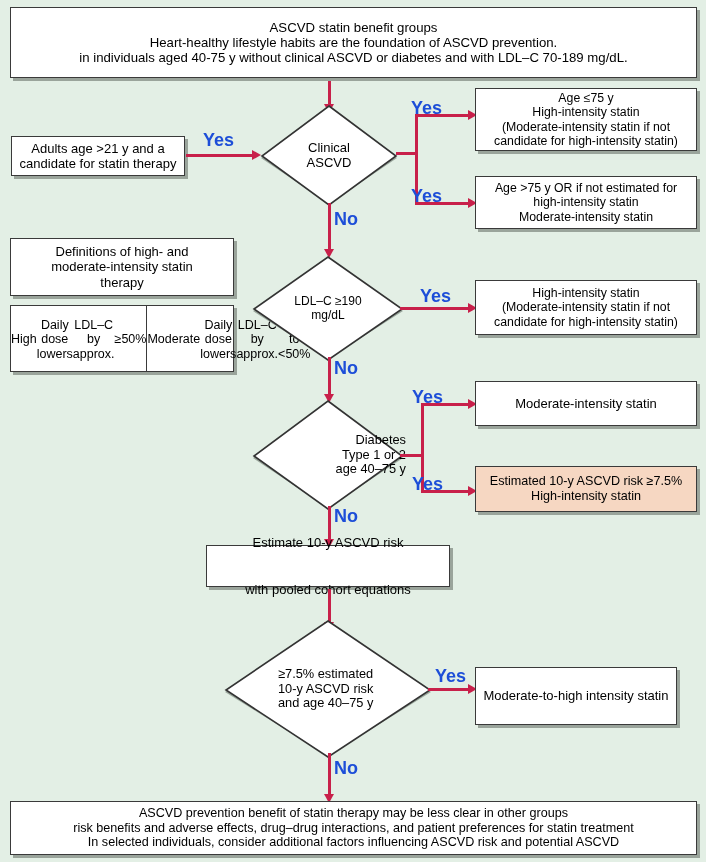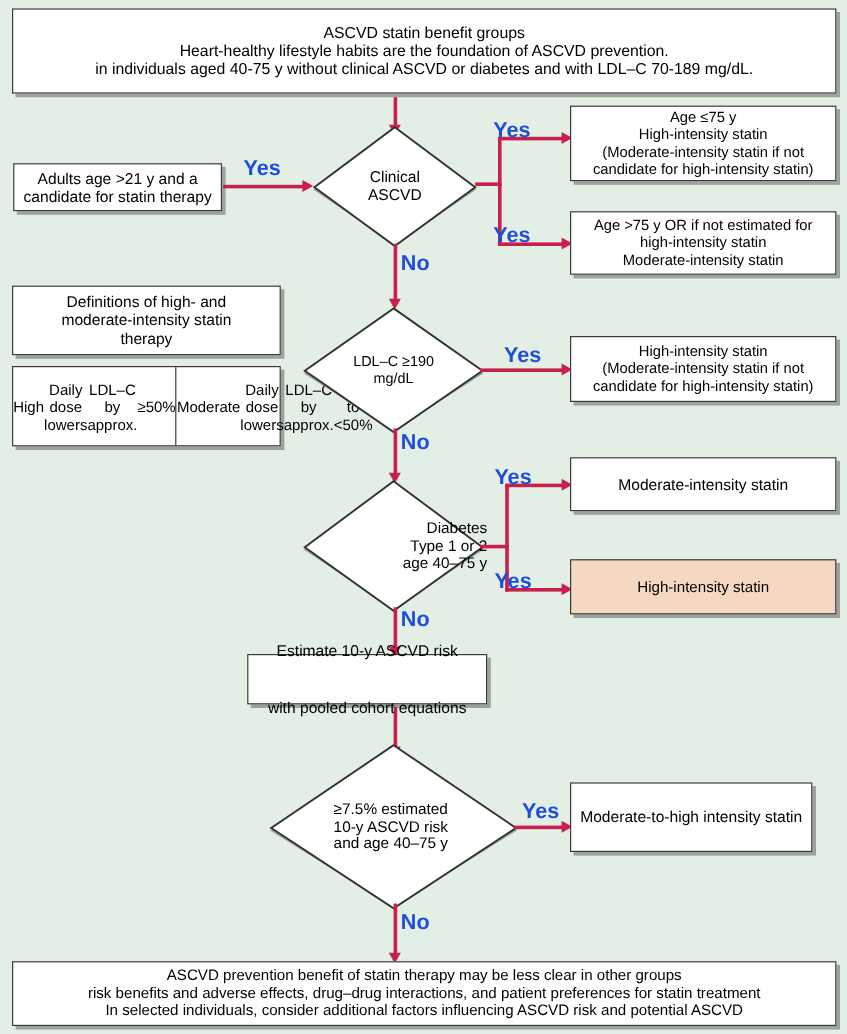--- a/index.html
+++ b/index.html
@@ -207,24 +207,25 @@
 
   <div class="ln-v" style="left:328px;top:506px;height:36px;"></div>
   <div class="arrow down" style="left:324px;top:539px;"></div>
   <div class="lbl" style="left:334px;top:506px;">No</div>
 
   <div class="box" style="left:475px;top:381px;width:222px;height:45px;font-size:13px;">
     <span class="ln b">Moderate-intensity statin</span>
   </div>
 
   <div class="box peach" style="left:475px;top:466px;width:222px;height:46px;font-size:12.6px;">
+    <span class="ln">Estimated 10-y ASCVD risk ≥7.5%</span>
     <span class="ln b">High-intensity statin</span>
   </div>
 
-  <div class="box" style="left:206px;top:545px;width:200px;height:42px;font-size:13px;gap:31px;">
+  <div class="box" style="left:206px;top:545px;width:244px;height:42px;font-size:13px;gap:31px;">
     <span class="ln b">Estimate 10-y ASCVD risk</span>
     <span class="ln">with pooled cohort equations</span>
   </div>
 
   <div class="ln-v" style="left:328px;top:589px;height:36px;"></div>
   <div class="arrow down" style="left:324px;top:622px;"></div>
 
   <div class="diamond" style="left:222px;top:620px;width:212px;height:138px;">
     <svg width="212" height="138" viewBox="0 0 212 138">
       <polygon points="106,6 209,72 106,136 3,72" fill="#8d9a8f" opacity="0.85"></polygon>
@@ -238,21 +239,21 @@
   </div>
 
   <div class="ln-h" style="left:428px;top:688px;width:45px;"></div>
   <div class="arrow right" style="left:468px;top:684px;"></div>
   <div class="lbl" style="left:435px;top:666px;">Yes</div>
 
   <div class="ln-v" style="left:328px;top:753px;height:44px;"></div>
   <div class="arrow down" style="left:324px;top:794px;"></div>
   <div class="lbl" style="left:334px;top:758px;">No</div>
 
-  <div class="box" style="left:475px;top:652px;width:202px;height:58px;font-size:13px;">
+  <div class="box" style="left:475px;top:667px;width:202px;height:58px;font-size:13px;">
     <span class="ln b">Moderate-to-high intensity statin</span>
   </div>
 
   <div class="box" style="left:10px;top:801px;width:687px;height:54px;font-size:12.6px;">
     <span class="ln b">ASCVD prevention benefit of statin therapy may be less clear in other groups</span>
     <span class="ln">risk benefits and adverse effects, drug–drug interactions, and patient preferences for statin treatment</span>
     <span class="ln">In selected individuals, consider additional factors influencing ASCVD risk and potential ASCVD</span>
   </div>
 
 </div>

